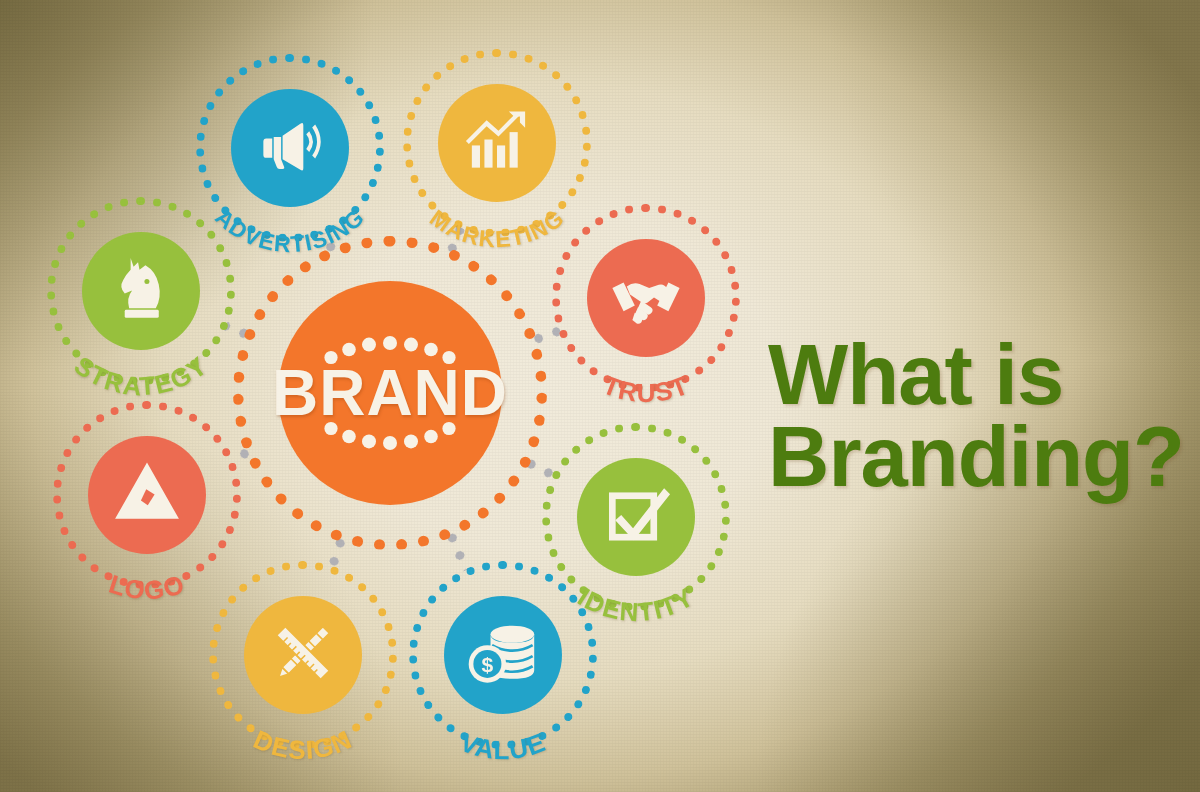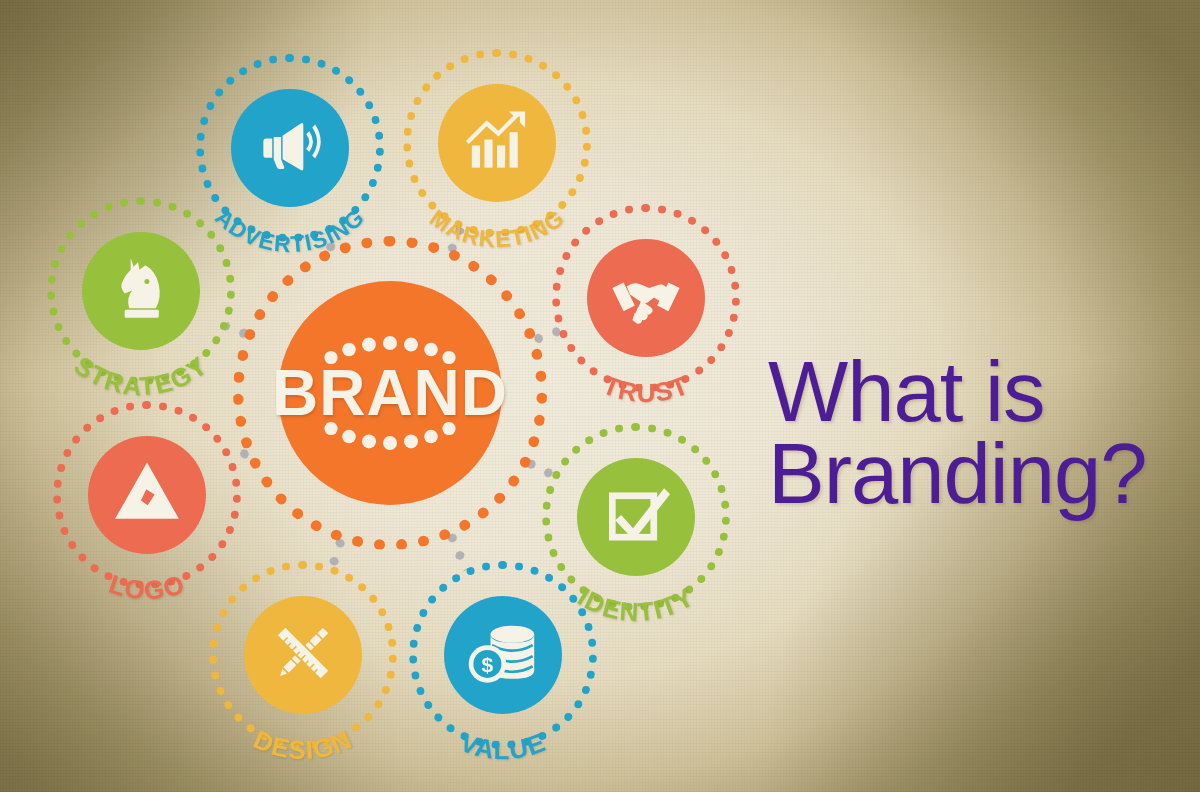--- a/index.html
+++ b/index.html
@@ -44,28 +44,27 @@
       repeating-linear-gradient(0deg, rgba(0,0,0,0.5) 0 1px, transparent 1px 3px),
       repeating-linear-gradient(90deg, rgba(0,0,0,0.4) 0 1px, transparent 1px 3px);
   }
 
   
   .headline {
     position: absolute;
     left: 768px;
     top: 334px;
     width: 420px;
-    color: #4c1d95;
+    color: #4d7c0f;
     font-family: "Liberation Sans Narrow", "Liberation Sans", sans-serif;
-    font-weight: normal;
+    font-weight: bold;
     font-size: 85px;
     line-height: 0.97;
     letter-spacing: -1px;
     text-shadow: 2px 2px 3px rgba(120,80,40,0.22);
-    margin-top: 17px;
   }
   .headline .l2 { display:block; }
 
   
   .connector {
     position: absolute;
     transform-origin: 0 50%;
     height: 9px;
     background-image: radial-gradient(circle 4.2px at 6px 4.5px, #aeaeb4 0 4.2px, transparent 4.6px);
     background-size: 19px 9px;

